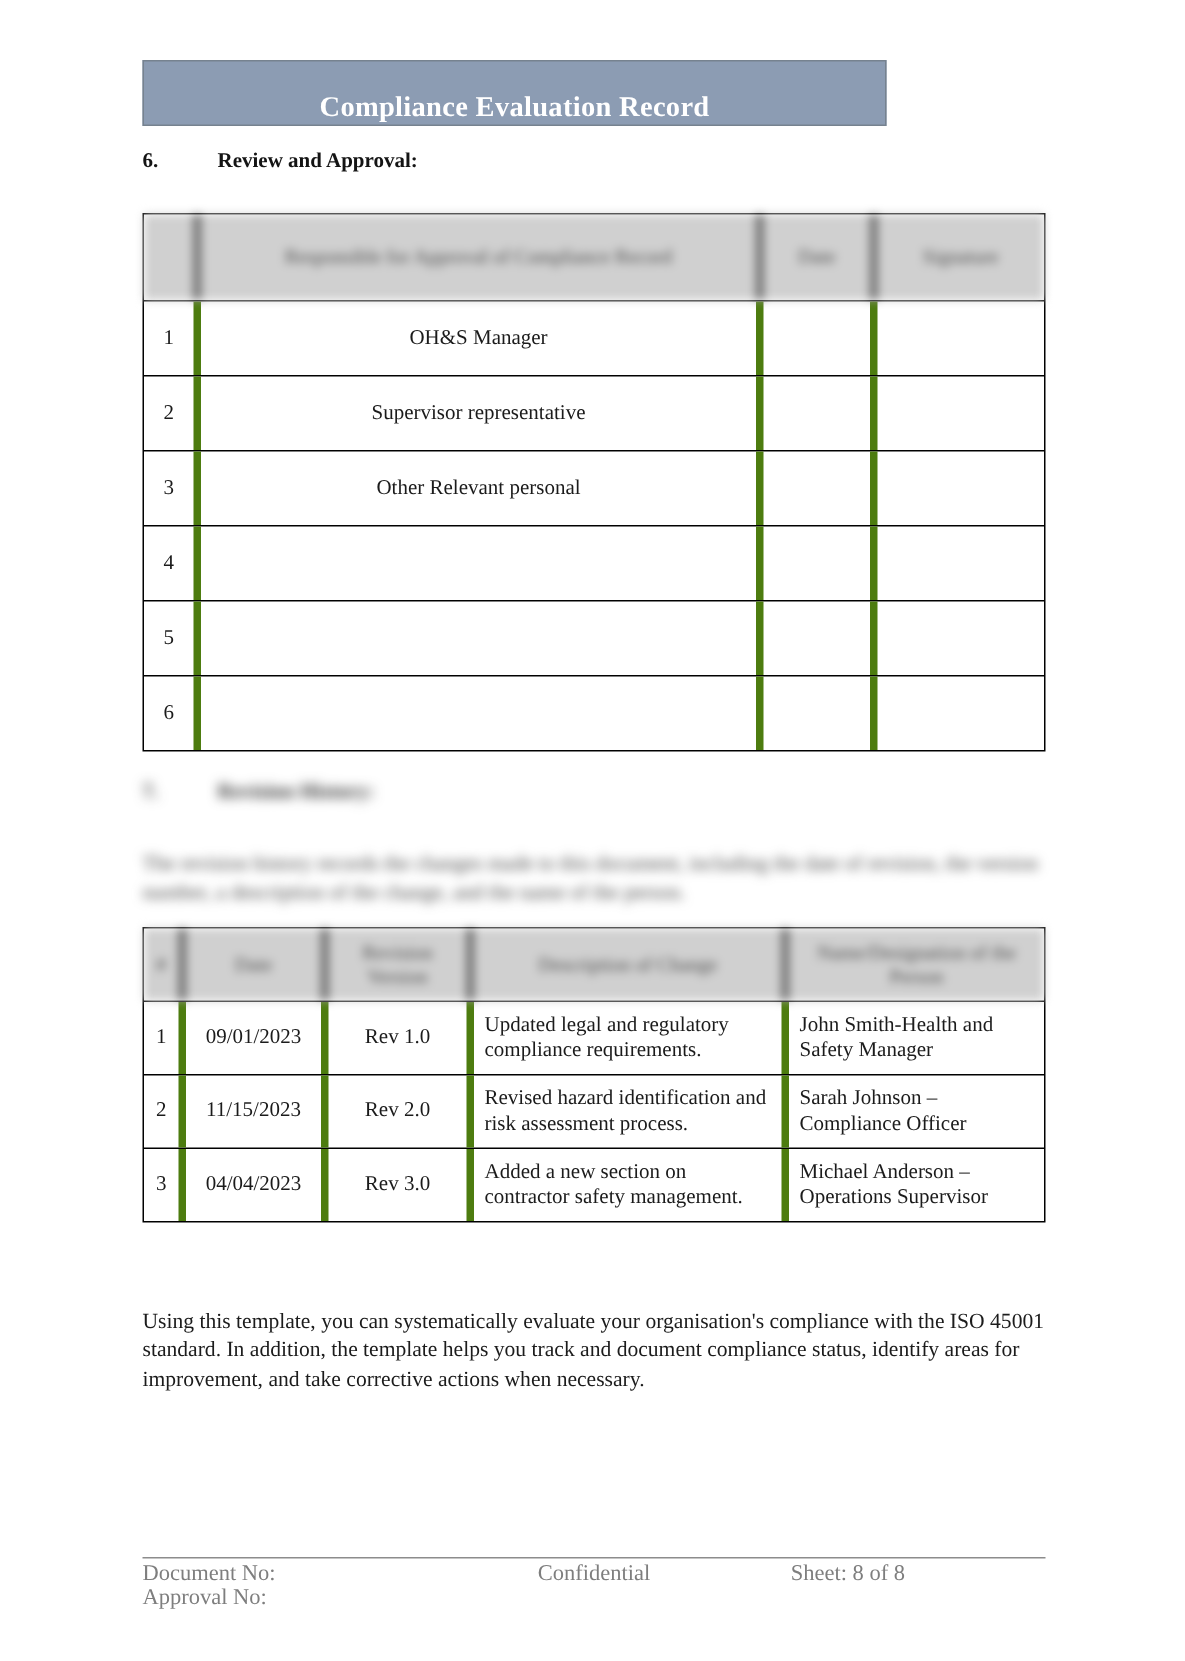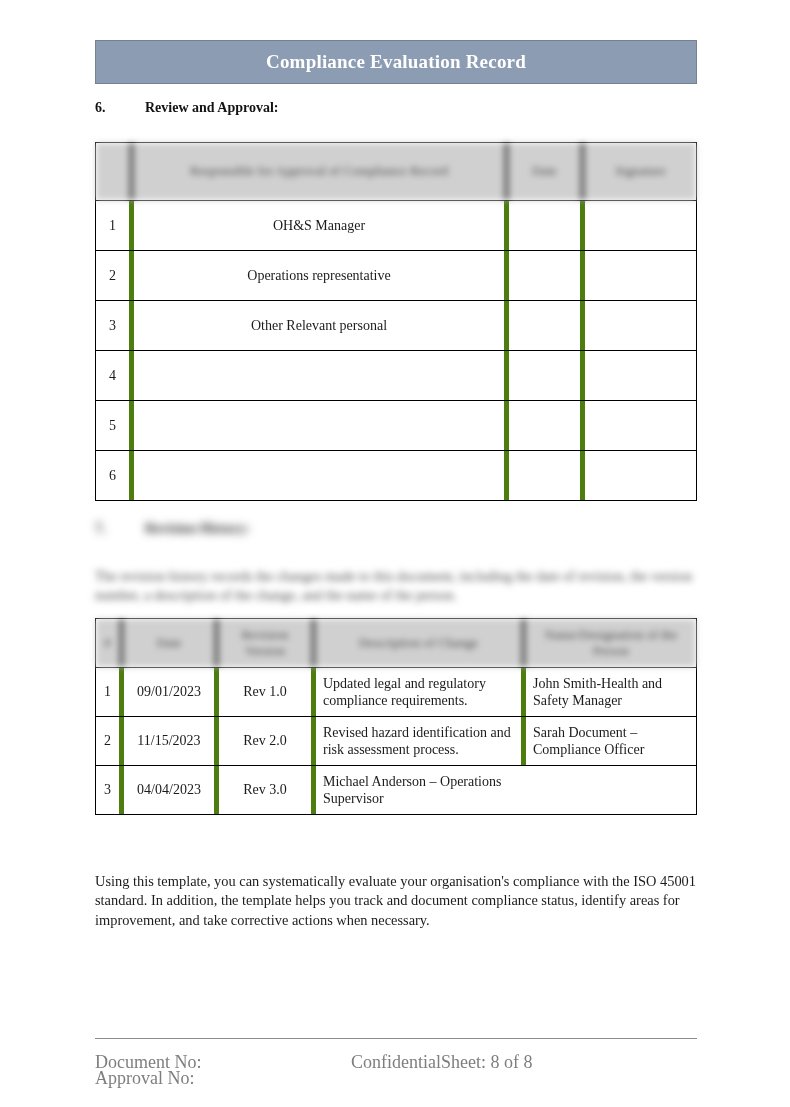--- a/index.html
+++ b/index.html
@@ -2,23 +2,23 @@
 <html><head>
 <meta charset="utf-8">
 <style>
   html,body{margin:0;padding:0;background:#ffffff;}
   .page{
     position:relative;width:790px;height:1107px;background:#ffffff;
     font-family:"Liberation Serif", serif;color:#1b1b1b;overflow:hidden;
   }
   
   .banner{
-    position:absolute;left:95px;top:40px;width:602px;height:44px;
+    position:absolute;left:95px;top:40px;width:496px;height:44px;
     background:#8c9cb3;border:1px solid #76828f;box-sizing:border-box;
-    display:flex;align-items:center;justify-content:center;
+    display:flex;align-items:flex-end;justify-content:center;
   }
   .banner span{color:#ffffff;font-weight:bold;font-size:19px;letter-spacing:.2px;}
   
   .sec-h{position:absolute;left:95px;font-weight:bold;font-size:14px;color:#141414;}
   .sec-h .no{display:inline-block;width:50px;}
   #sec6{top:100px;}
   #sec7{top:521px;filter:blur(4px);color:#2e2e2e;}
   
   .tbl{position:absolute;left:95px;width:602px;border:1px solid #000;box-sizing:border-box;background:#fff;}
   .trow{display:grid;box-sizing:border-box;}
@@ -46,25 +46,25 @@
     font-size:14px;line-height:19px;color:#4a4a4a;filter:blur(3.6px);
   }
   
   .close-para{
     position:absolute;left:95px;top:872px;width:602px;
     font-size:14.4px;line-height:19.4px;color:#1c1c1c;
   }
   
   .footer{
     position:absolute;left:95px;top:1038px;width:602px;
-    border-top:1px solid #8c8c8c;padding-top:16px;box-sizing:border-box;
+    border-top:1px solid #8c8c8c;padding-top:3px;box-sizing:border-box;
     display:grid;grid-template-columns:1fr auto 1fr;
-    font-size:18px;line-height:15.5px;color:#7e7e7e;
+    font-size:15px;line-height:15.5px;color:#7e7e7e;
   }
-  .footer .right{text-align:left;}
+  .footer .right{text-align:center;}
   .footer .center{align-self:start;}
 </style>
 </head>
 <body>
 
 <div class="page">
 
   <div class="banner">
     <span>Compliance Evaluation Record</span>
   </div>
@@ -81,21 +81,21 @@
       <div class="tc">Signature</div>
     </div>
     <div class="trow">
       <div class="tc">1</div>
       <div class="tc">OH&amp;S Manager</div>
       <div class="tc"></div>
       <div class="tc"></div>
     </div>
     <div class="trow">
       <div class="tc">2</div>
-      <div class="tc">Operations representative</div>
+      <div class="tc">Supervisor representative</div>
       <div class="tc"></div>
       <div class="tc"></div>
     </div>
     <div class="trow">
       <div class="tc">3</div>
       <div class="tc">Other Relevant personal</div>
       <div class="tc"></div>
       <div class="tc"></div>
     </div>
     <div class="trow">
@@ -137,26 +137,27 @@
       <div class="tc">09/01/2023</div>
       <div class="tc">Rev 1.0</div>
       <div class="tc left">Updated legal and regulatory compliance requirements.</div>
       <div class="tc left">John Smith-Health and Safety Manager</div>
     </div>
     <div class="trow">
       <div class="tc">2</div>
       <div class="tc">11/15/2023</div>
       <div class="tc">Rev 2.0</div>
       <div class="tc left">Revised hazard identification and risk assessment process.</div>
-      <div class="tc left">Sarah Document – Compliance Officer</div>
+      <div class="tc left">Sarah Johnson – Compliance Officer</div>
     </div>
     <div class="trow">
       <div class="tc">3</div>
       <div class="tc">04/04/2023</div>
       <div class="tc">Rev 3.0</div>
+      <div class="tc left">Added a new section on contractor safety management.</div>
       <div class="tc left">Michael Anderson – Operations Supervisor</div>
     </div>
   </div>
 
   <div class="close-para">Using this template, you can systematically evaluate your organisation's compliance with the ISO 45001 standard. In addition, the template helps you track and document compliance status, identify areas for improvement, and take corrective actions when necessary.</div>
 
   <div class="footer">
     <div>
       <div>Document No:</div>
       <div>Approval No:</div>

